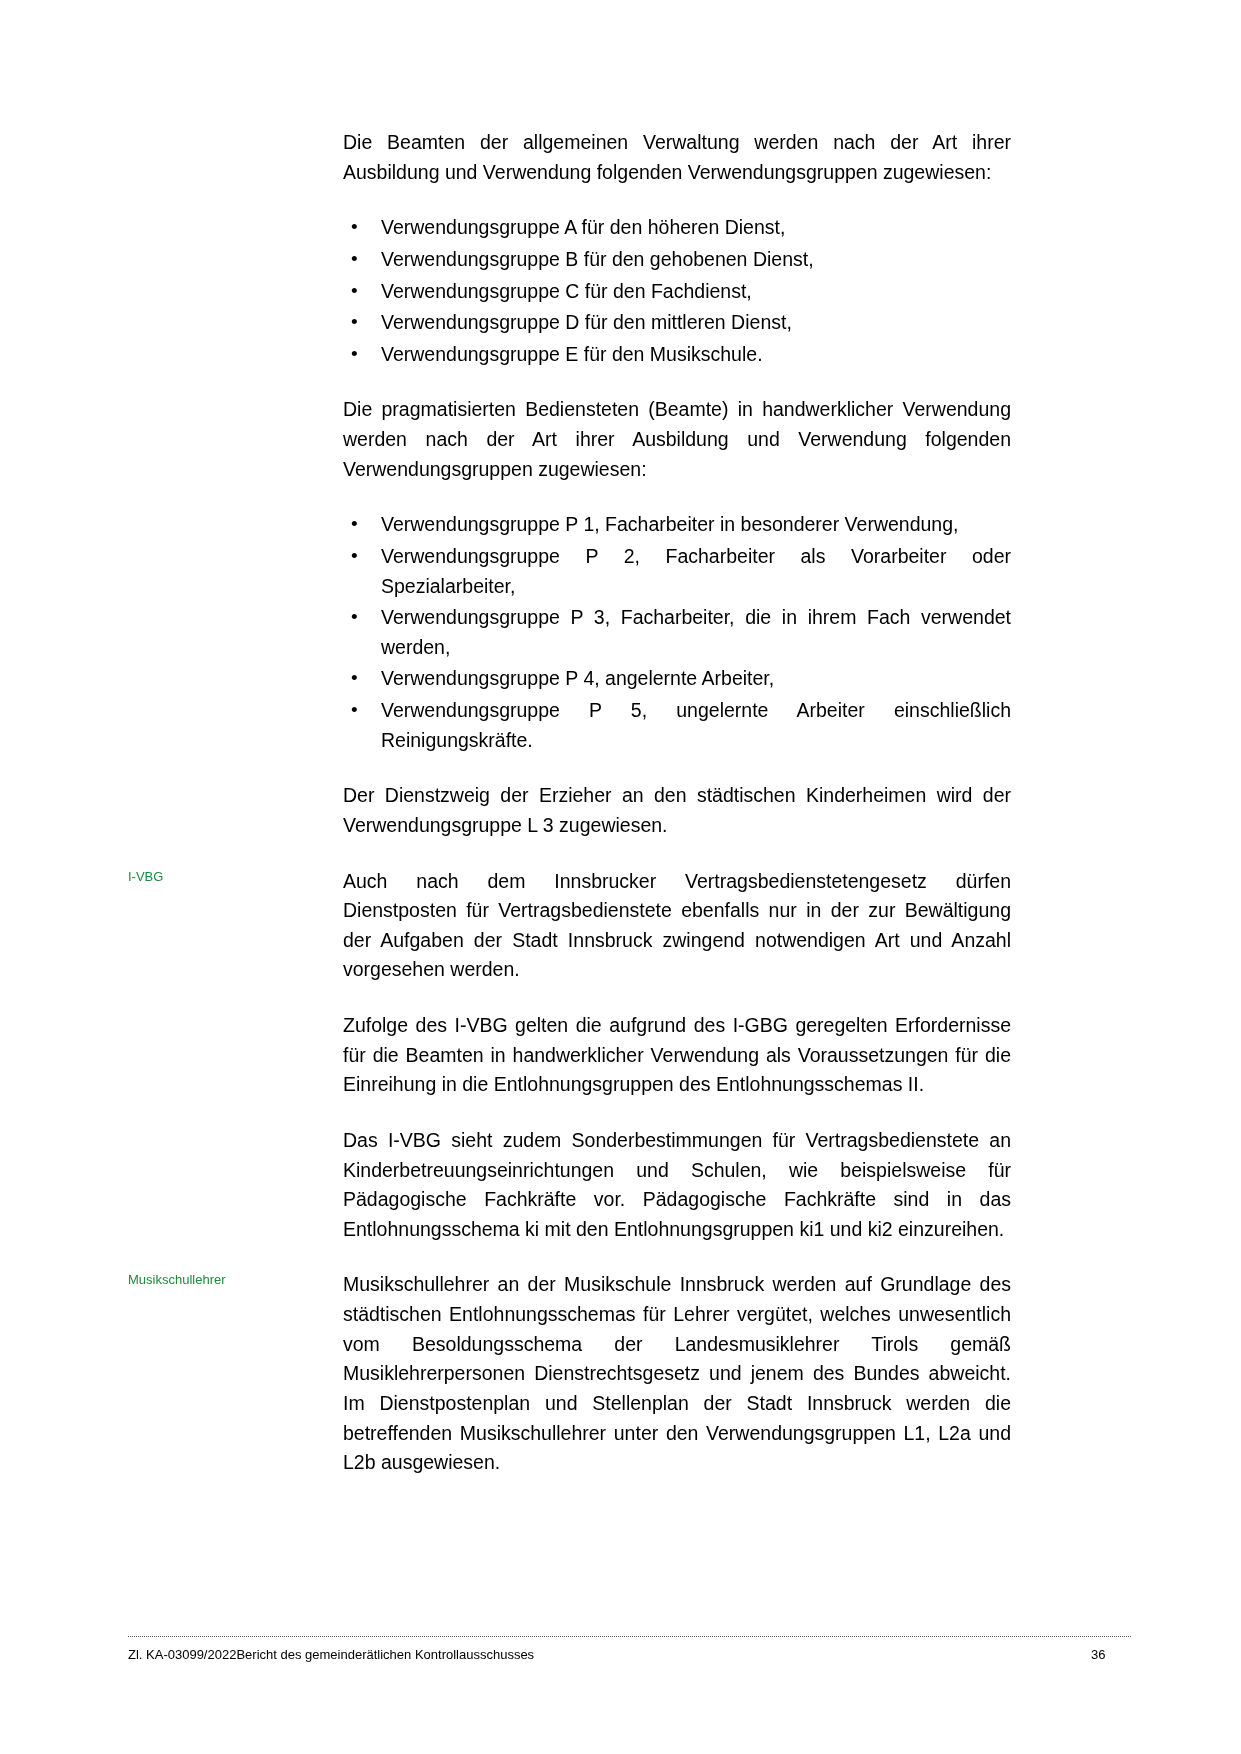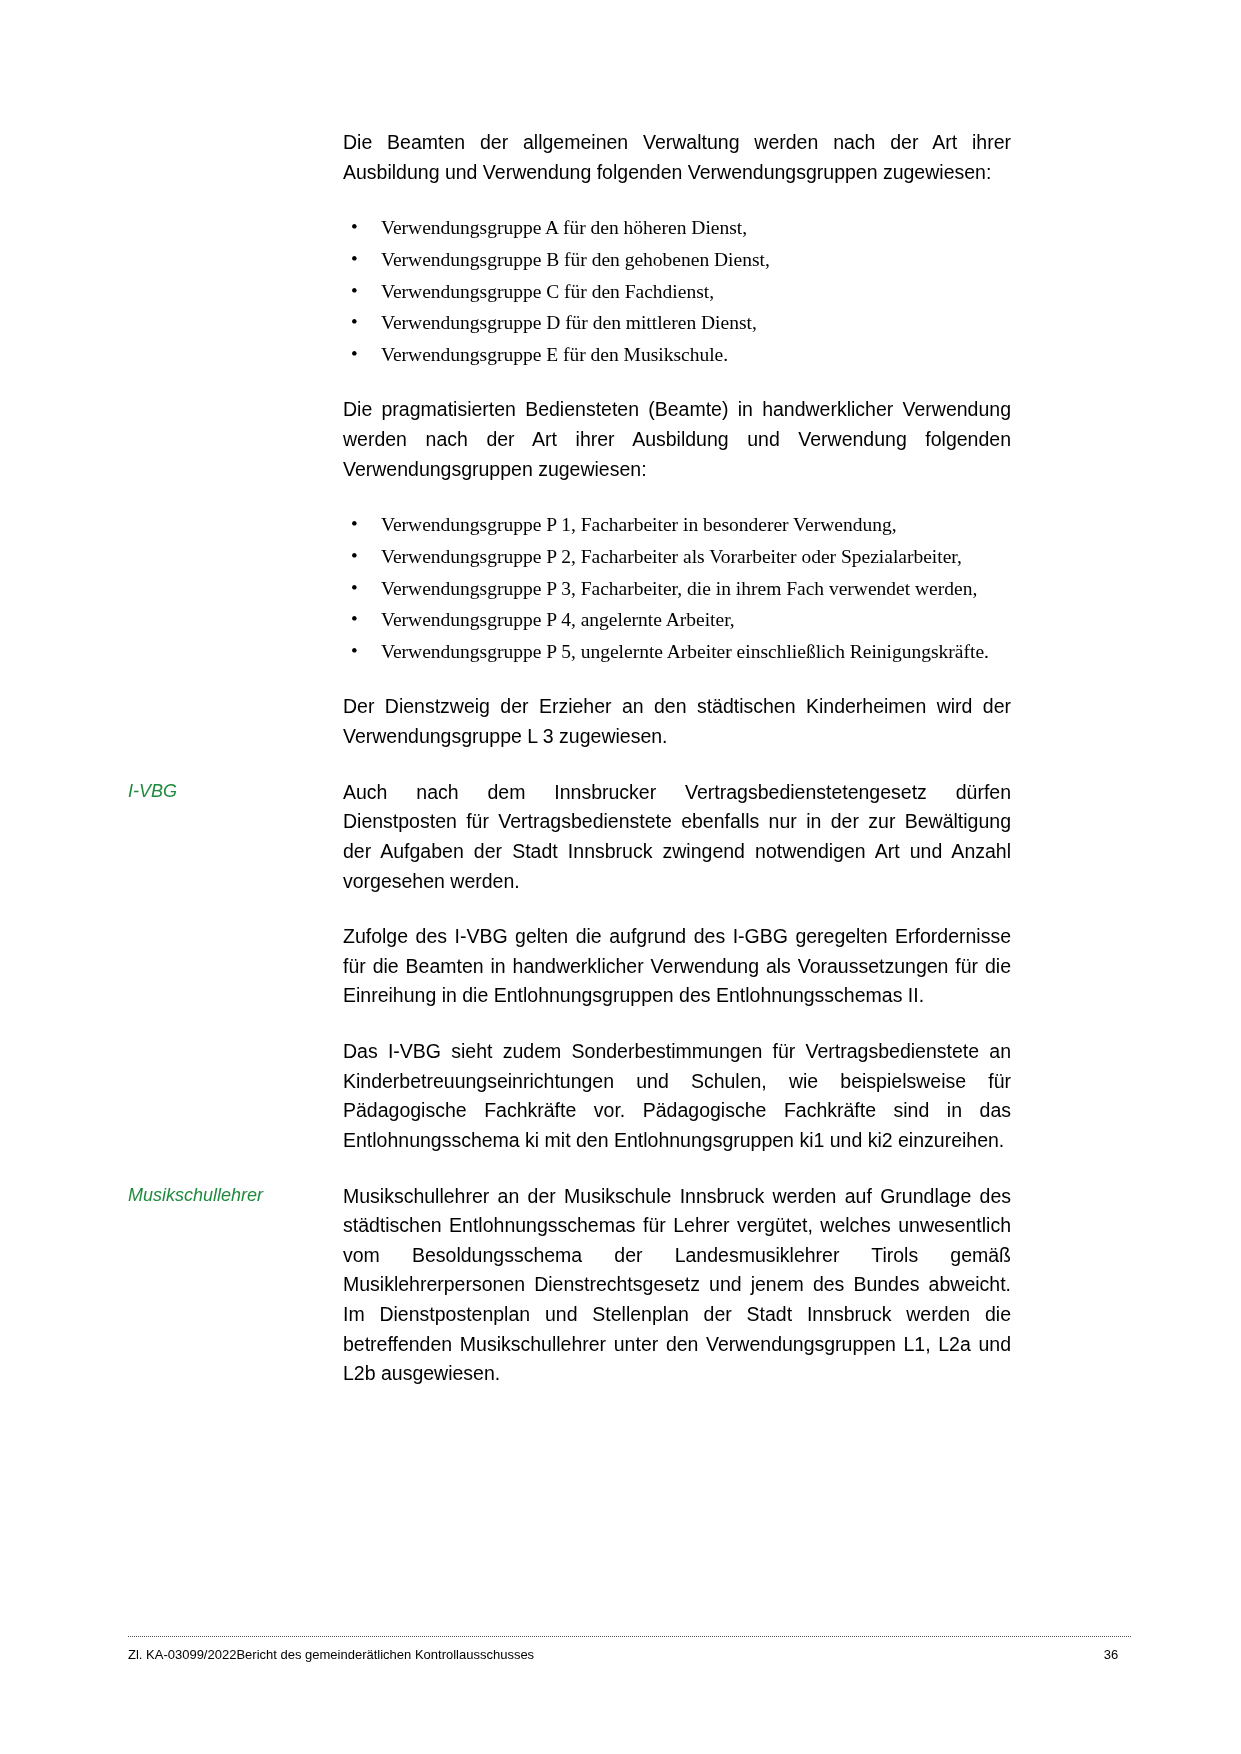--- a/index.html
+++ b/index.html
@@ -26,43 +26,41 @@
   
   .block {
     position: relative;
     display: flex;
     align-items: flex-start;
     margin-bottom: 0;
   }
   .margin-note {
     width: 215px;
     flex: 0 0 215px;
-    font-size: 18px;
+    font-size: 13px;
     line-height: 1.55;
     color: #1e8a3c;
     padding-right: 10px;
     box-sizing: border-box;
-    font-style: italic;
   }
   .body-col {
     flex: 1 1 auto;
     max-width: 668px;
   }
   p.para {
     margin: 0 0 26px 0;
     font-size: 19.5px;
     line-height: 1.52;
     text-align: justify;
     text-justify: inter-word;
   }
   ul.bullets {
     list-style: none;
     margin: 8px 0 26px 0;
     padding: 0;
-    font-family: Liberation Serif, serif;
   }
   ul.bullets li {
     position: relative;
     padding-left: 38px;
     margin-bottom: 2px;
     font-size: 19.5px;
     line-height: 1.52;
     text-align: justify;
   }
   ul.bullets li::before {
@@ -89,21 +87,21 @@
     align-items: baseline;
     font-size: 13px;
   }
   .footer-left { flex: 0 0 auto; }
   .footer-center {
     flex: 1 1 auto;
     text-align: left;
   }
   .footer-right {
     flex: 0 0 auto;
-    text-align: center;
+    text-align: left;
     min-width: 40px;
   }
 </style>
 </head>
 <body>
 
 <div class="page">
   <div class="content">
 
     <div class="block">

